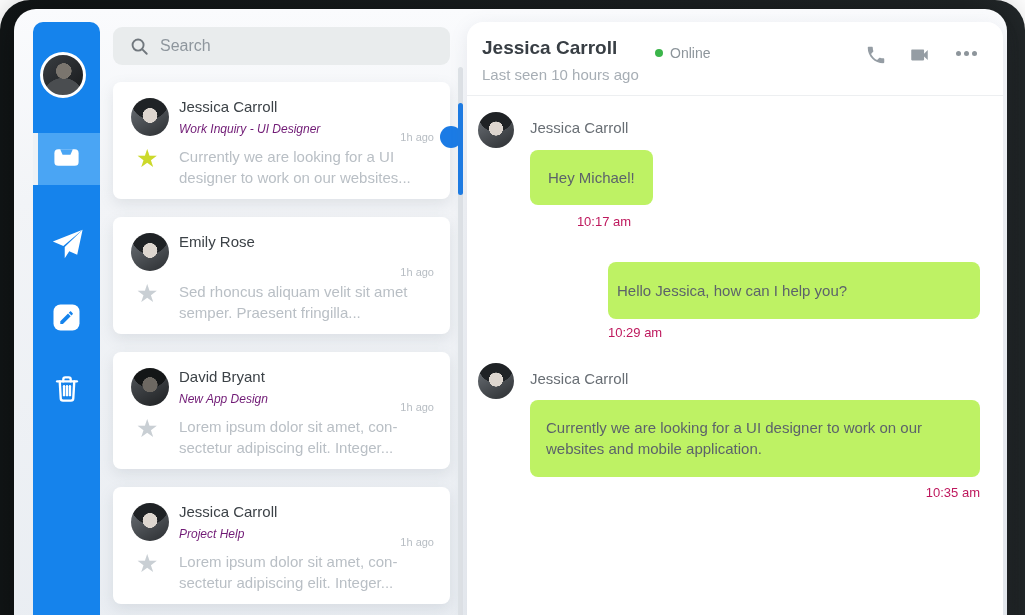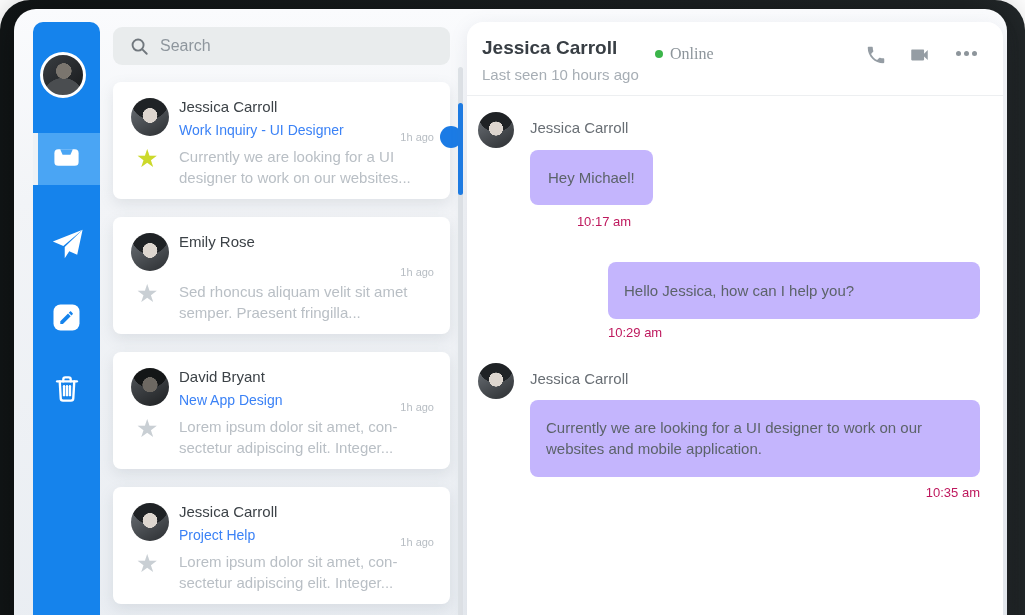--- a/index.html
+++ b/index.html
@@ -46,21 +46,21 @@
   .card .avatar { position:absolute; left:18px; top:16px; width:38px; height:38px;
                   border-radius:50%; overflow:hidden; }
   .av-f { background:radial-gradient(circle at 50% 46%, #ddd6cf 0 26%, transparent 27%),
                      radial-gradient(circle at 50% 6%, #1f2225 0 46%, transparent 47%),
                      linear-gradient(150deg,#6f747a,#2b2e31); }
   .av-m { background:radial-gradient(circle at 50% 44%, #6d6862 0 26%, transparent 27%),
                      radial-gradient(circle at 50% 4%, #141617 0 44%, transparent 45%),
                      linear-gradient(150deg,#55595e,#1d1f21); }
   .card .sender { position:absolute; left:66px; top:16px; font-size:15px; color:#3c4247; }
   .card .time { position:absolute; right:16px; top:18px; font-size:11px; color:#b7bdc3;margin-top:31px; }
-  .card .subject { position:absolute; left:66px; top:40px; font-size:14px; color:#3b82f6; }
+  .card .subject { position:absolute; left:66px; top:40px; font-size:12px; color:#701a75;font-style:italic; }
   .card .preview { position:absolute; left:66px; top:64px; width:257px; font-size:15px;
                    line-height:1.42; color:#b9bfc5; }
   .card .star { position:absolute; left:23px; top:62px; font-size:25px; color:#c9cfd4; cursor:pointer; }
   .card .star.on { color:#ccd92b; }
 
   .scroll-track { position:absolute; left:444px; top:58px; width:5px; height:569px;
                   border-radius:3px; background:#e0e4e8; }
   .scroll-thumb { position:absolute; left:444px; top:94px; width:5px; height:92px;
                   border-radius:3px; background:#1b7be5; }
   .unread-dot { position:absolute; left:426px; top:117px; width:22px; height:22px;
@@ -68,37 +68,37 @@
 
   
   .chat { position:absolute; left:453px; top:13px; width:536px; height:627px;
           background:#ffffff; border-radius:16px 16px 0 0;
           box-shadow:0 4px 18px rgba(120,131,146,.14); }
   .chat-header { position:absolute; left:0; top:0; width:100%; height:74px;
                  border-bottom:1px solid #edeff1; }
   .contact-name { position:absolute; left:15px; top:15px; font-size:19px; font-weight:700; color:#383e44; }
   .status { position:absolute; left:188px; top:23px; display:flex; align-items:center; }
   .status .dot { width:8px; height:8px; border-radius:50%; background:#3bb54a; margin-right:7px; }
-  .status .label { font-size:16px; color:#8d959b;font-family:Liberation Serif, serif; }
+  .status .label { font-size:14px; color:#8d959b; }
   .last-seen { position:absolute; left:15px; top:44px; font-size:15px; color:#a7aeb5; }
   .hdr-btn { position:absolute; top:22px; cursor:pointer; }
   .btn-call { left:398px; } .btn-video { left:440px; }
   .btn-more { left:489px; top:29px; display:flex; gap:3px; }
   .btn-more i { width:5px; height:5px; border-radius:50%; background:#8d959b; }
 
   .msg-avatar { position:absolute; width:36px; height:36px; border-radius:50%; left:11px; }
   .msg-name { position:absolute; left:63px; font-size:15px; color:#686e74; }
-  .bubble { position:absolute; background:#c4b5fd; border-radius:8px; font-size:15px;
+  .bubble { position:absolute; background:#bef264; border-radius:8px; font-size:15px;
             color:#5c636a; line-height:1.42; }
   .ts { position:absolute; font-size:13px; color:#be185d; }
 
   .m1-av { top:90px; }  .m1-name { top:97px; }
   .m1-bubble { left:63px; top:128px; padding:17px 18px; }
   .m1-ts { left:63px; top:192px; width:148px; text-align:center; }
-  .m2-bubble { left:141px; top:240px; width:372px; padding:18px 16px; }
+  .m2-bubble { left:141px; top:240px; width:372px; padding:18px 9px; }
   .m2-ts { left:141px; top:303px; }
   .m3-av { top:341px; } .m3-name { top:348px; }
   .m3-bubble { left:63px; top:378px; width:450px; padding:17px 16px; }
   .m3-ts { left:63px; top:463px; width:450px; text-align:right; }
 </style>
 </head>
 <body>
 
 <div class="backdrop"></div>
 

